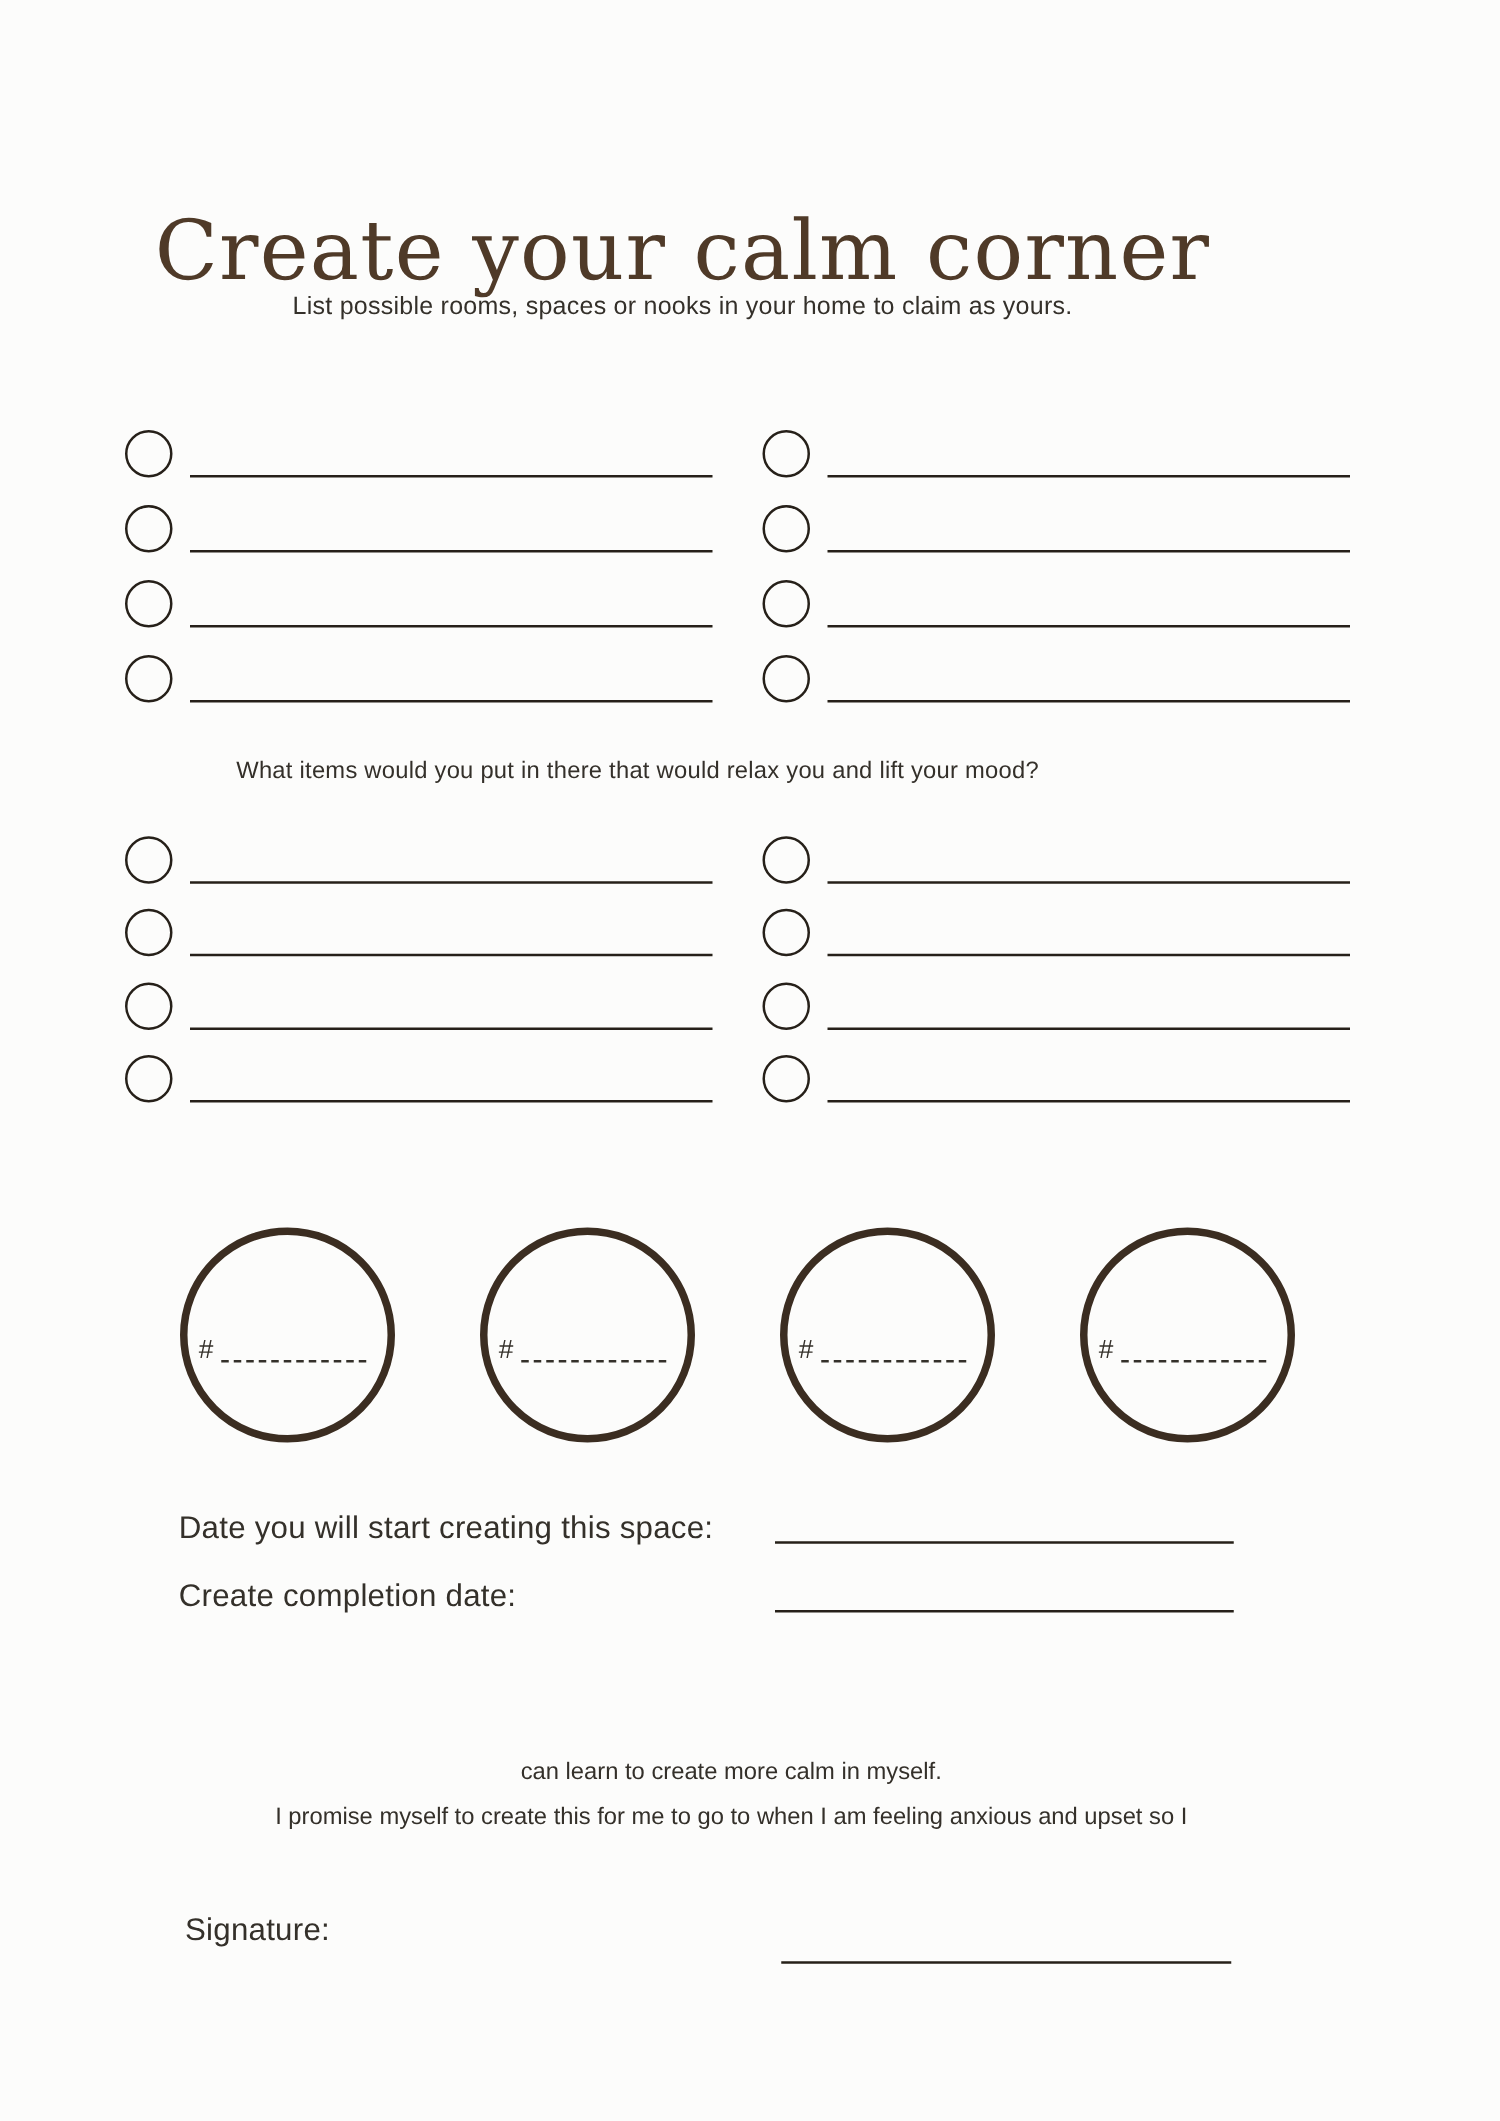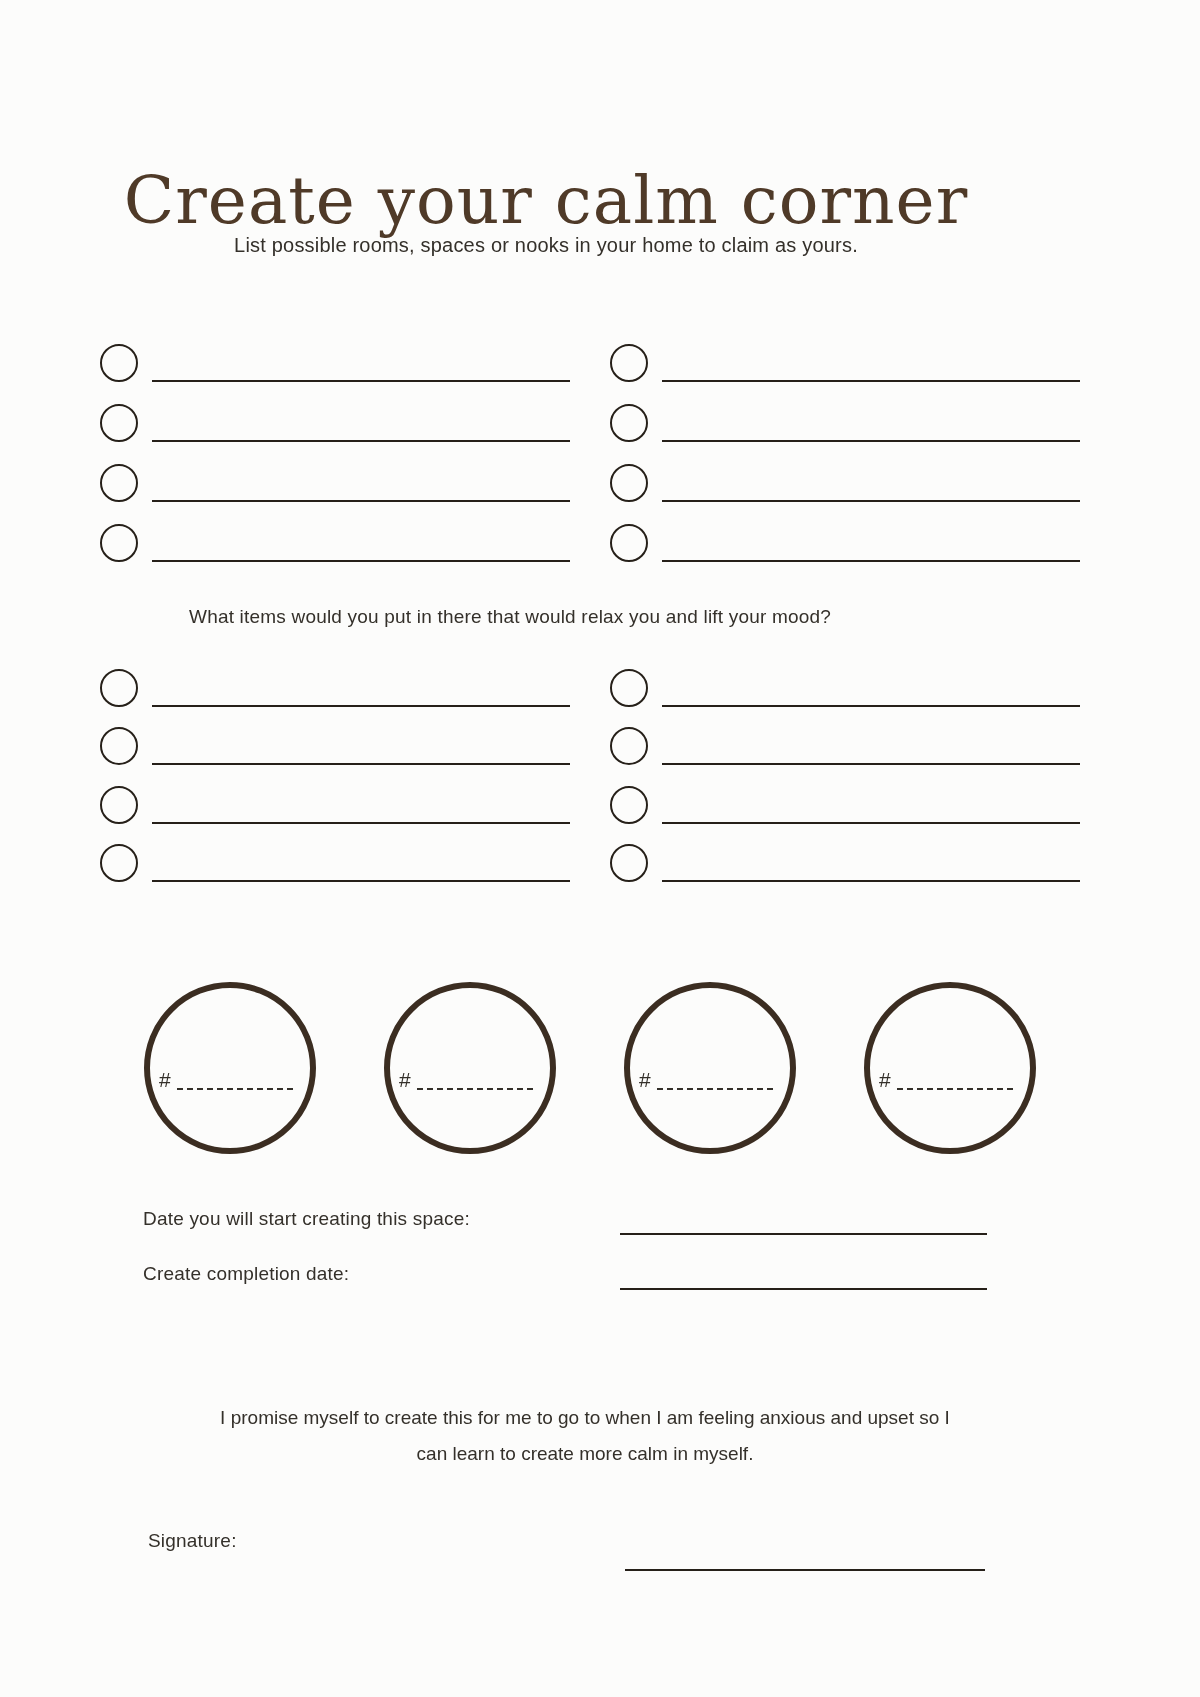--- a/index.html
+++ b/index.html
@@ -49,21 +49,21 @@
     border-radius:50%;
     background:transparent;
   }
   .hash-line{position:absolute;top:82px;left:9px;display:flex;align-items:flex-end;}
   .hash-symbol{font-size:21px;line-height:20px;color:var(--ink,#34302a);}
   .hex-line{
     width:116px;height:14px;margin-left:6px;
     border-bottom:2px dashed var(--ink,#34302a);
   }
   
-  .field-label{position:absolute;font-size:19px;letter-spacing:.2px;}
+  .field-label{position:absolute;font-size:25px;letter-spacing:.2px;}
   .blank-line{position:absolute;height:0;border-bottom:2px solid var(--line-color,#262019);}
   
   .promise{position:absolute;left:0;width:1170px;top:1400px;text-align:center;font-size:19px;line-height:36px;}
 </style>
 </head>
 <body>
 
 <div class="page" style="--title-brown: #4f3a28; --ink: #34302a; --line-color: #262019; --circle-brown: #3b2d21; --page-bg: #fcfcfb;">
 
   <h1 class="centerband page-title">Create your calm corner</h1>
@@ -170,20 +170,20 @@
       </div>
     </div>
 
   <div class="field-label" style="left:143px;top:1208px;">Date you will start creating this space:</div>
   <div class="blank-line" style="left:620px;top:1233px;width:367px;"></div>
 
   <div class="field-label" style="left:143px;top:1263px;">Create completion date:</div>
   <div class="blank-line" style="left:620px;top:1288px;width:367px;"></div>
 
   <div class="promise">
+    <div>can learn to create more calm in myself.</div>
     <div>I promise myself to create this for me to go to when I am feeling anxious and upset so I</div>
-    <div>can learn to create more calm in myself.</div>
   </div>
 
   <div class="field-label" style="left:148px;top:1530px;text-align:right;">Signature:</div>
   <div class="blank-line" style="left:625px;top:1569px;width:360px;"></div>
 
 </div>
 
 </body></html>

